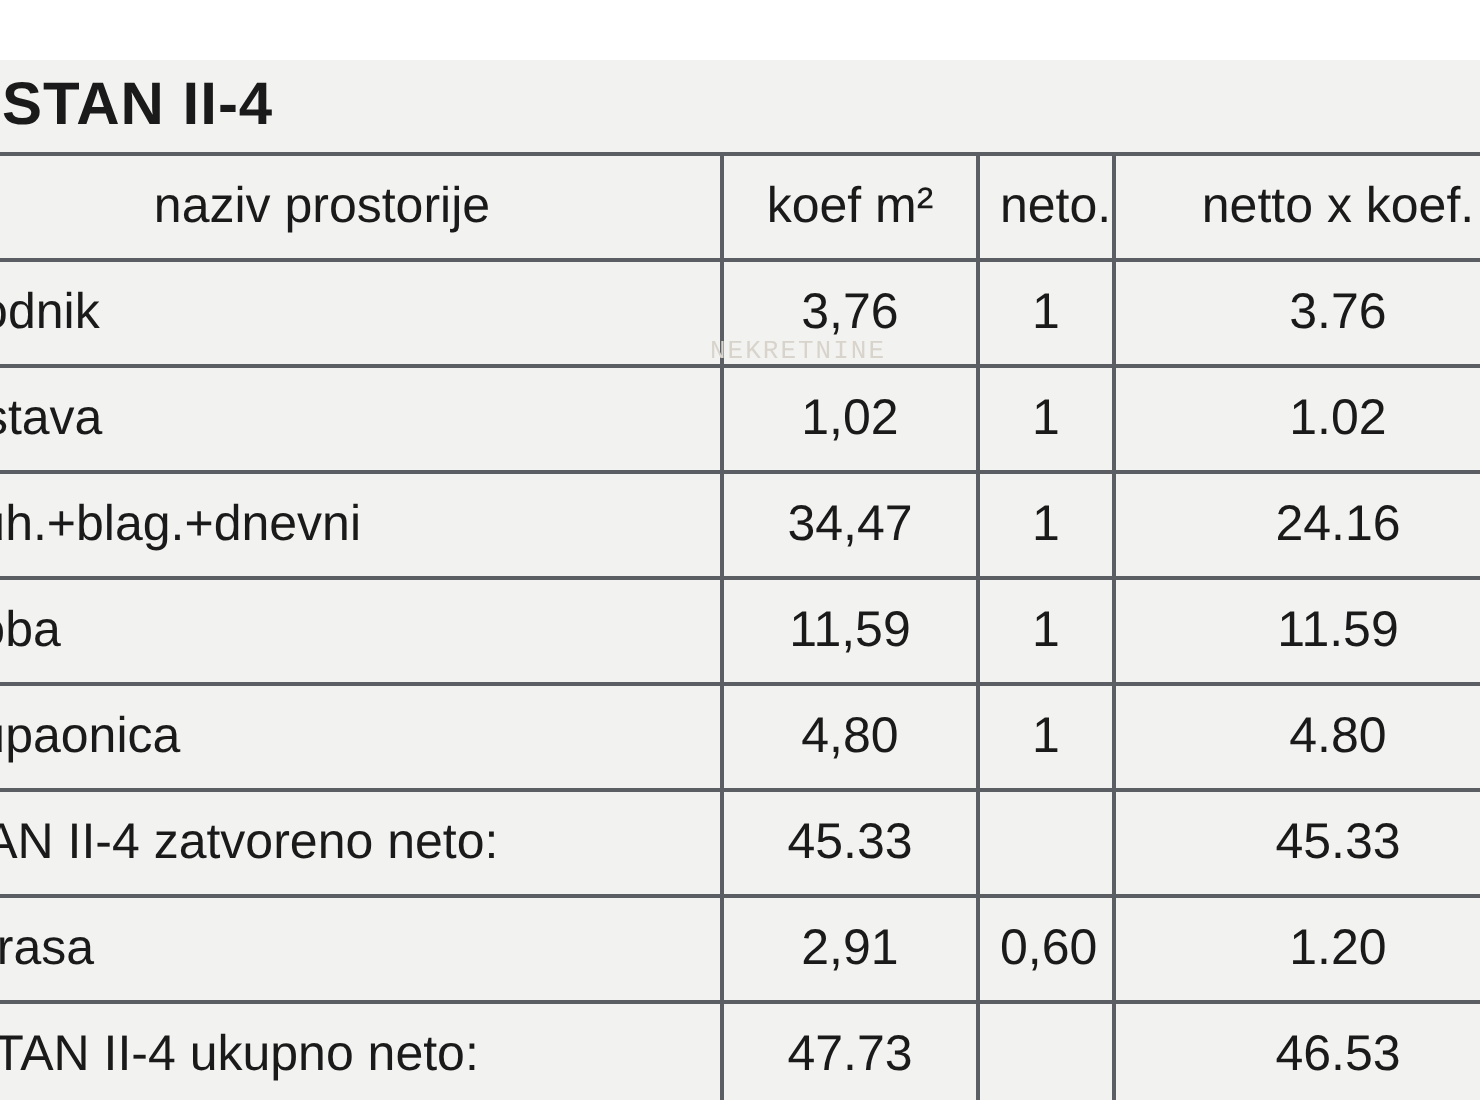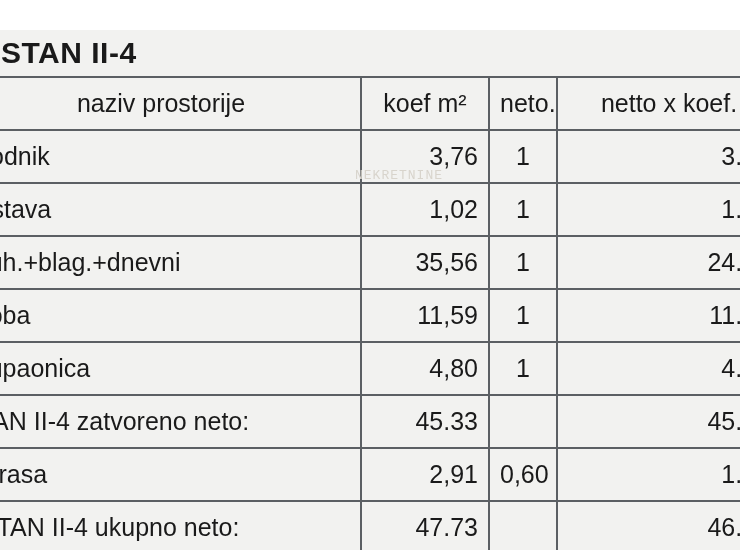--- a/index.html
+++ b/index.html
@@ -74,21 +74,21 @@
     background: #f2f2f0;
     letter-spacing: 0.5px;
   }
 
   tr.head-row td {
     text-align: center;
     font-size: 25px;
   }
 
   td.name  { text-align: left; }
-  td.num   { text-align: right; padding-right: 16px; margin-top: 48px; }
+  td.num   { text-align: center; padding-right: 16px; margin-top: 48px; }
   td.koef  { text-align: center; }
   td.blank { }
 
   tr.sum-row td.name {
     padding-left: 0;
     text-align: left;
   }
   tr.total-row td.name {
     padding-left: 18px;
     text-align: left;
@@ -142,21 +142,21 @@
 
         <tr>
           <td class="name">Ostava</td>
           <td class="num">1,02</td>
           <td class="koef">1</td>
           <td class="num">1.02</td>
         </tr>
 
         <tr>
           <td class="name">Kuh.+blag.+dnevni</td>
-          <td class="num">35,56</td>
+          <td class="num">34,47</td>
           <td class="koef">1</td>
           <td class="num">24.16</td>
         </tr>
 
         <tr>
           <td class="name">Soba</td>
           <td class="num">11,59</td>
           <td class="koef">1</td>
           <td class="num">11.59</td>
         </tr>

